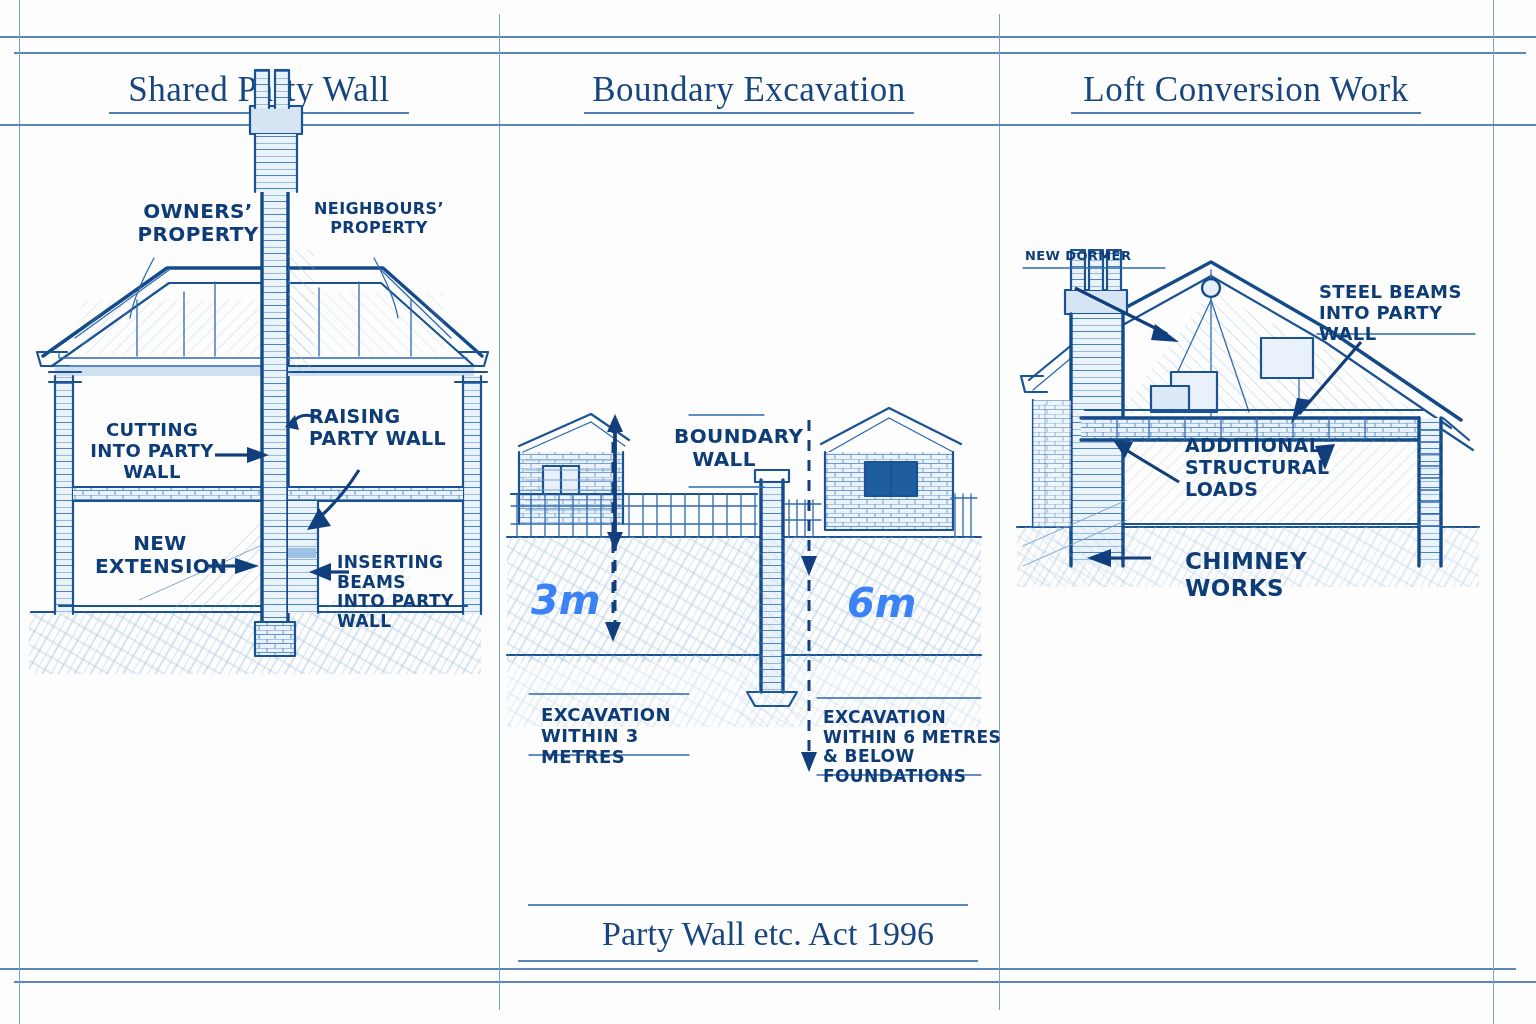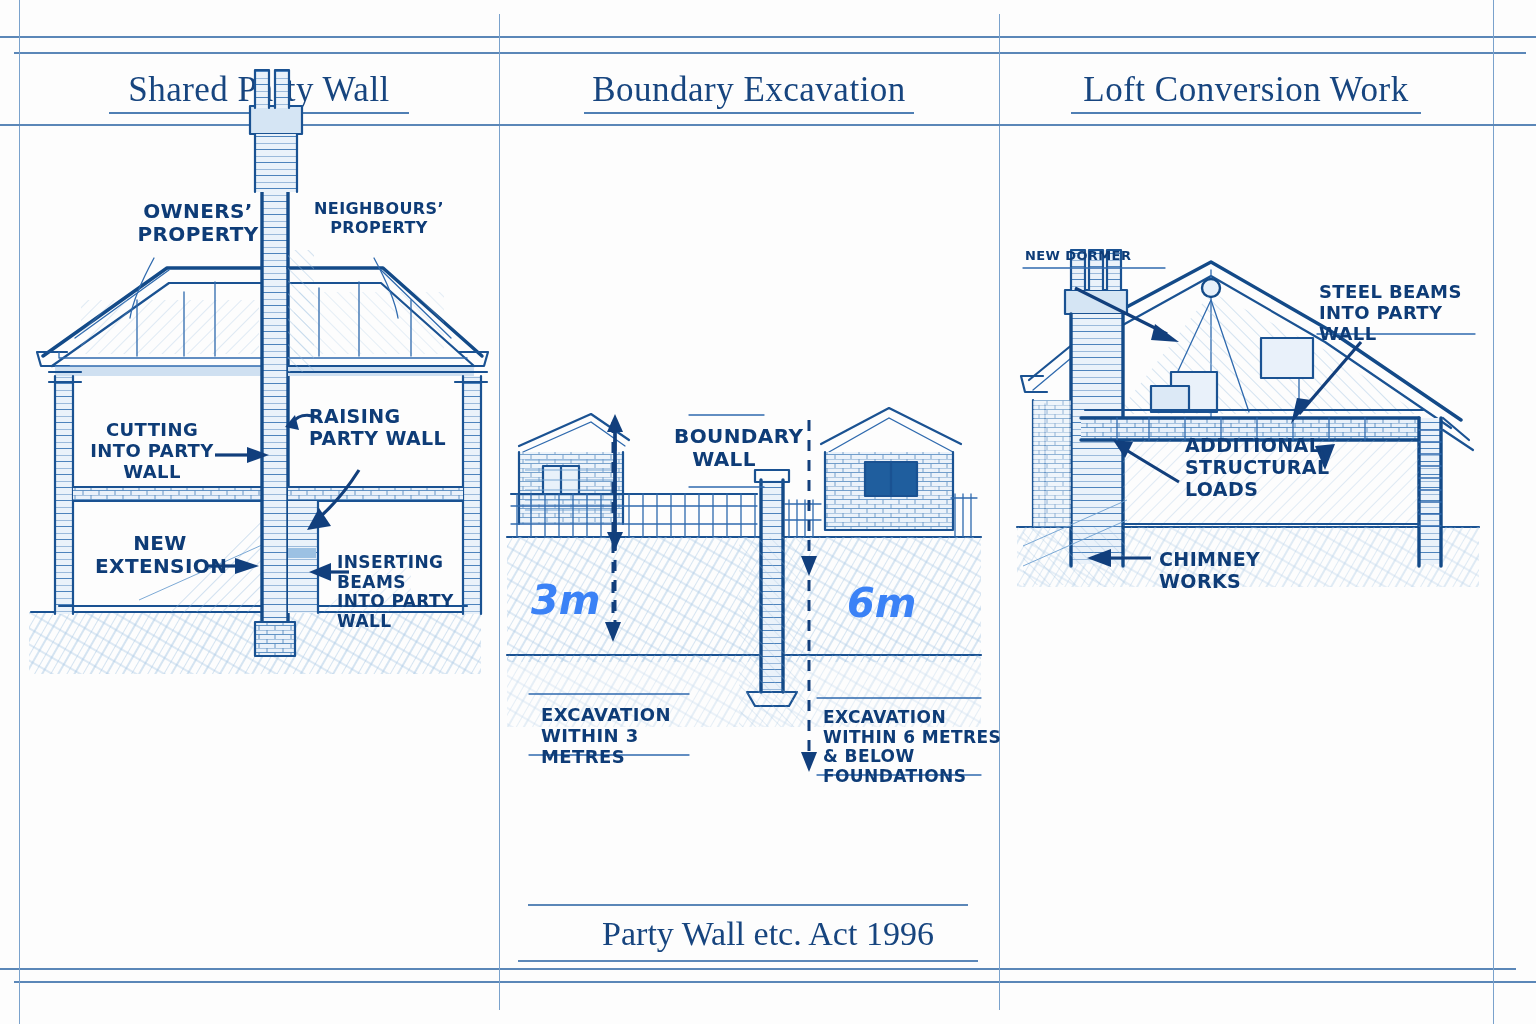--- a/index.html
+++ b/index.html
@@ -349,20 +349,20 @@
 
       <path class="s2" d="M24 268 H166" stroke="#1d5390" stroke-width="2"></path>
       <path class="s2" d="M318 334 H476" stroke="#1d5390" stroke-width="2"></path>
     </svg>
 
     <div class="anno" style="left:26px;top:240px;width:150px;font-size:13px;margin-top:8px;">NEW DORMER</div>
     <div class="anno" style="left:320px;top:282px;width:170px;font-size:18px;">STEEL BEAMS
 INTO PARTY WALL</div>
     <div class="anno" style="left:186px;top:434px;width:200px;font-size:19px;">ADDITIONAL
 STRUCTURAL LOADS</div>
-    <div class="anno" style="left:160px;top:548px;width:190px;font-size:19px;">CHIMNEY WORKS</div>
+    <div class="anno" style="left:186px;top:548px;width:190px;font-size:23px;">CHIMNEY WORKS</div>
   </div>
 
   <div class="footer-rule" style="left:528px;width:440px;top:904px;"></div>
   <div class="footer" style="top:915px;">Party Wall etc. Act 1996</div>
   <div class="footer-rule" style="left:518px;width:460px;top:960px;"></div>
 
 </div>
 
 </body></html>

